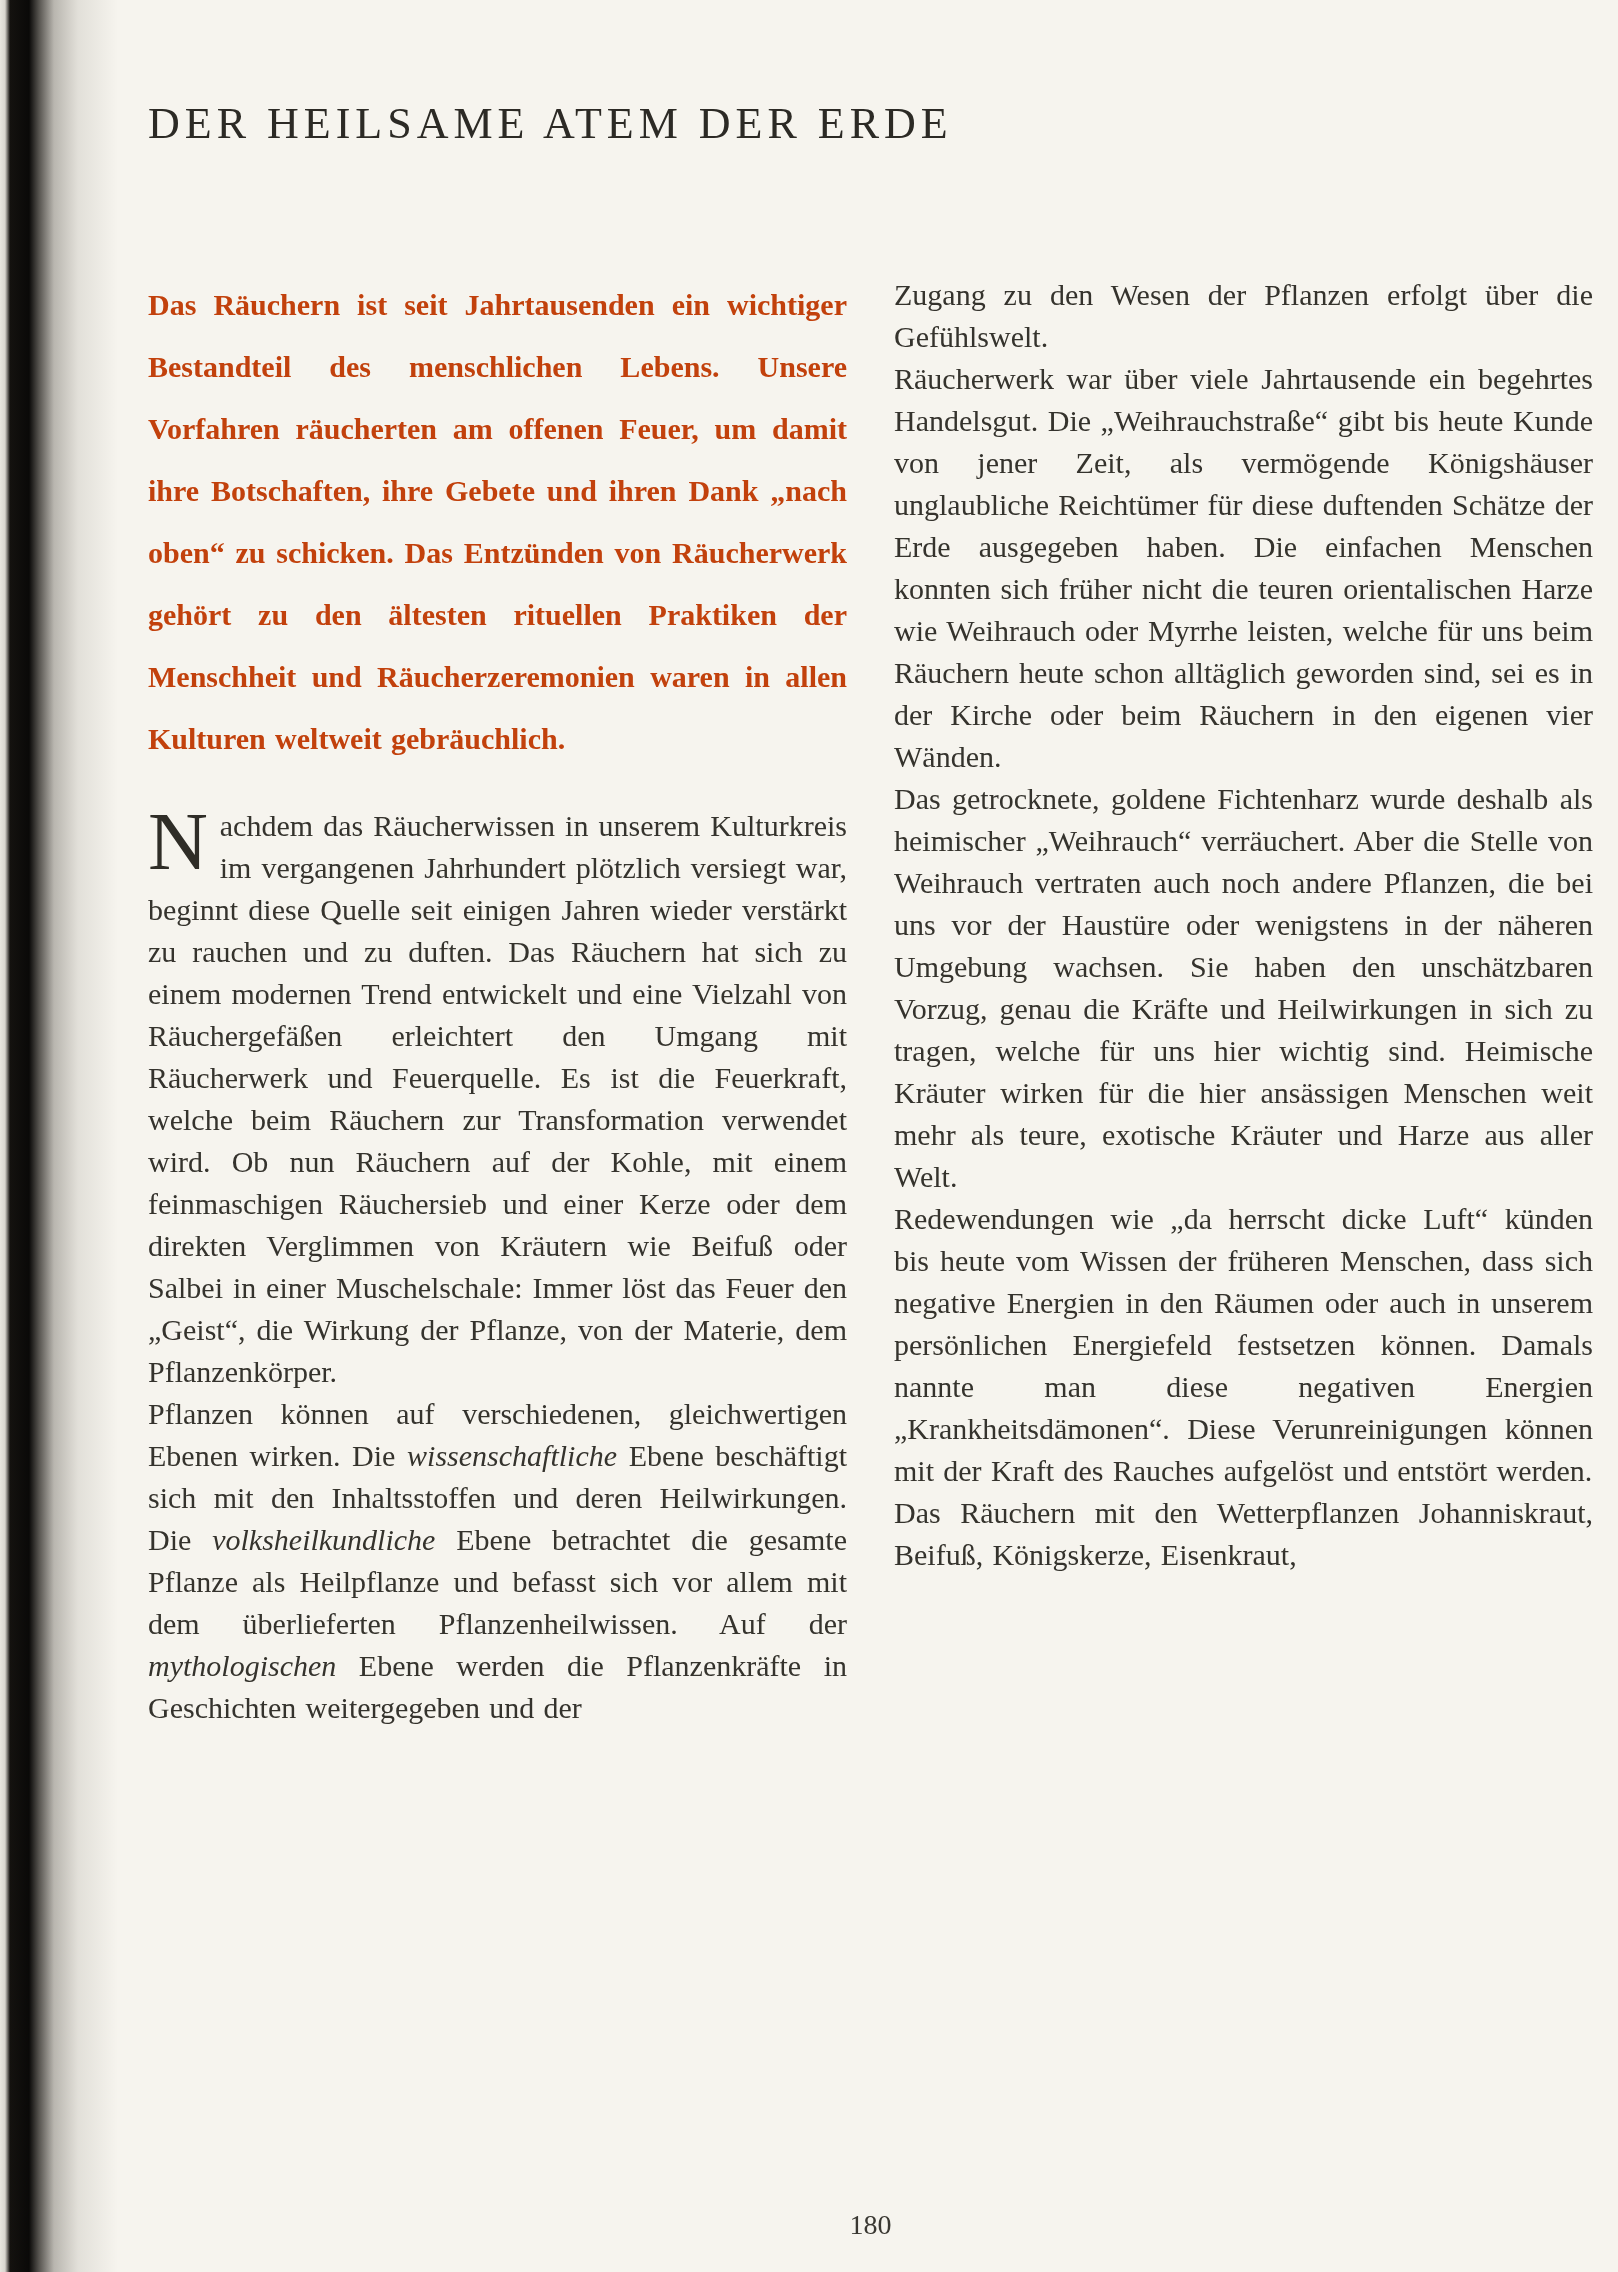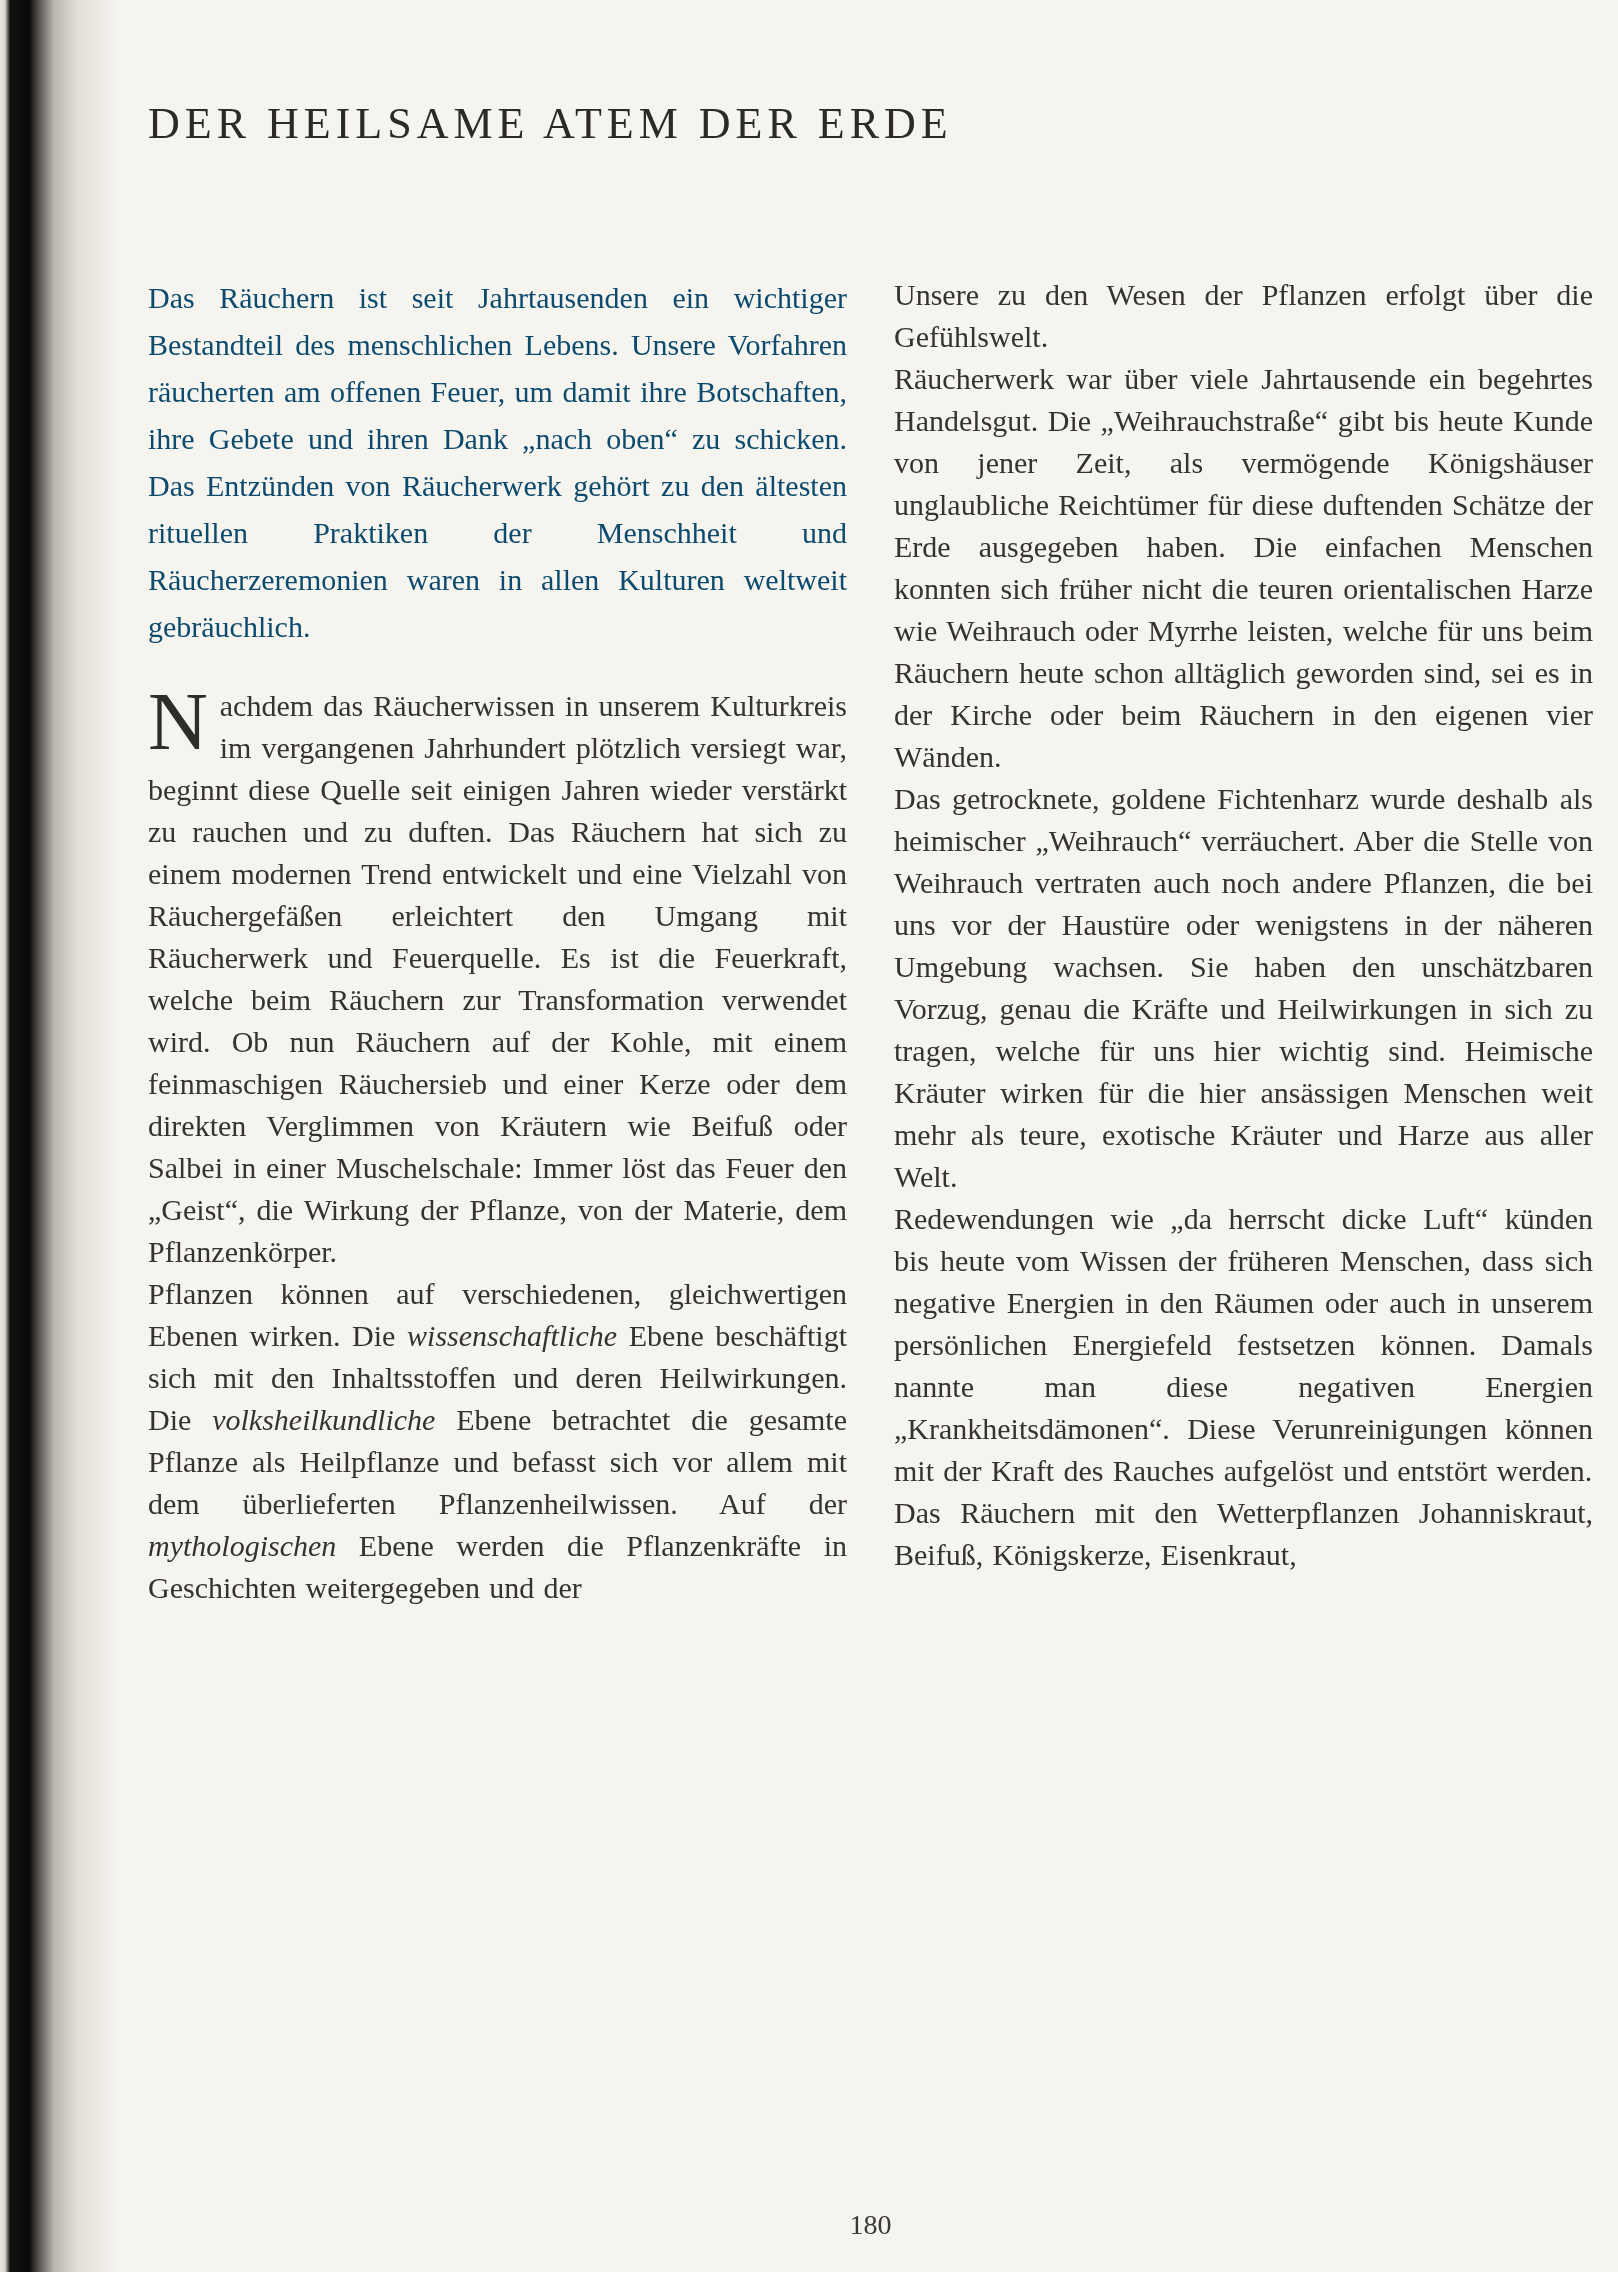--- a/index.html
+++ b/index.html
@@ -67,24 +67,24 @@
     min-width: 0;
     text-align: justify;
     font-size: 30px;
     line-height: 42px;
     word-spacing: 0.06em;
     hyphens: auto;
     -webkit-hyphens: auto;
   }
   .col p { margin: 0; }
   .col p.lead {
-    font-weight: 400;
-    line-height: 47px;
+    font-weight: 700;
+    line-height: 62px;
     margin-bottom: 35px;
-    color: #0c4a6e;
+    color: #c2410c;
   }
   .dropcap {
     float: left;
     font-size: 83px;
     line-height: 66px;
     padding: 3.4px 11.8px 0 0;
     color: #2f2d27;
   }
   em { }
   .page-number {
@@ -105,21 +105,21 @@
 <div class="page-content">
   <h2 class="subtitle">DER HEILSAME ATEM DER ERDE</h2>
 
   <div class="columns">
     <div class="col" id="left-col">
         <p class="lead"><span>Das Räuchern ist seit Jahrtausenden ein wichtiger Bestandteil des menschlichen Lebens. Unsere Vorfahren räucherten am offenen Feuer, um damit ihre Botschaften, ihre Gebete und ihren Dank „nach oben“ zu schicken. Das Entzünden von Räucherwerk gehört zu den ältesten rituellen Praktiken der Menschheit und Räucherzeremonien waren in allen Kulturen weltweit gebräuchlich.</span></p>
         <p><span class="dropcap">N</span><span>achdem das Räucherwissen in unserem Kulturkreis im vergangenen Jahrhundert plötzlich versiegt war, beginnt diese Quelle seit einigen Jahren wieder verstärkt zu rauchen und zu duften. Das Räuchern hat sich zu einem modernen Trend entwickelt und eine Vielzahl von Räuchergefäßen erleichtert den Umgang mit Räucherwerk und Feuerquelle. Es ist die Feuerkraft, welche beim Räuchern zur Transformation verwendet wird. Ob nun Räuchern auf der Kohle, mit einem feinmaschigen Räuchersieb und einer Kerze oder dem direkten Verglimmen von Kräutern wie Beifuß oder Salbei in einer Muschelschale: Immer löst das Feuer den „Geist“, die Wirkung der Pflanze, von der Materie, dem Pflanzenkörper.</span></p>
         <p><span>Pflanzen können auf verschiedenen, gleichwertigen Ebenen wirken. Die </span><em>wissenschaftliche</em><span> Ebene beschäftigt sich mit den Inhaltsstoffen und deren Heilwirkungen. Die </span><em>volksheilkundliche</em><span> Ebene betrachtet die gesamte Pflanze als Heilpflanze und befasst sich vor allem mit dem überlieferten Pflanzenheilwissen. Auf der </span><em>mythologischen</em><span> Ebene werden die Pflanzenkräfte in Geschichten weitergegeben und der</span></p>
       </div>
     <div class="col" id="right-col">
-        <p><span>Unsere zu den Wesen der Pflanzen erfolgt über die Gefühlswelt.</span></p>
+        <p><span>Zugang zu den Wesen der Pflanzen erfolgt über die Gefühlswelt.</span></p>
         <p><span>Räucherwerk war über viele Jahrtausende ein begehrtes Handelsgut. Die „Weihrauchstraße“ gibt bis heute Kunde von jener Zeit, als vermögende Königshäuser unglaubliche Reichtümer für diese duftenden Schätze der Erde ausgegeben haben. Die einfachen Menschen konnten sich früher nicht die teuren orientalischen Harze wie Weihrauch oder Myrrhe leisten, welche für uns beim Räuchern heute schon alltäglich geworden sind, sei es in der Kirche oder beim Räuchern in den eigenen vier Wänden.</span></p>
         <p><span>Das getrocknete, goldene Fichtenharz wurde deshalb als heimischer „Weihrauch“ verräuchert. Aber die Stelle von Weihrauch vertraten auch noch andere Pflanzen, die bei uns vor der Haustüre oder wenigstens in der näheren Umgebung wachsen. Sie haben den unschätzbaren Vorzug, genau die Kräfte und Heilwirkungen in sich zu tragen, welche für uns hier wichtig sind. Heimische Kräuter wirken für die hier ansässigen Menschen weit mehr als teure, exotische Kräuter und Harze aus aller Welt.</span></p>
         <p><span>Redewendungen wie „da herrscht dicke Luft“ künden bis heute vom Wissen der früheren Menschen, dass sich negative Energien in den Räumen oder auch in unserem persönlichen Energiefeld festsetzen können. Damals nannte man diese negativen Energien „Krankheitsdämonen“. Diese Verunreinigungen können mit der Kraft des Rauches aufgelöst und entstört werden.</span></p>
         <p><span>Das Räuchern mit den Wetterpflanzen Johanniskraut, Beifuß, Königskerze, Eisenkraut,</span></p>
       </div>
   </div>
 </div>
 
 <div class="page-number">180</div>
 

